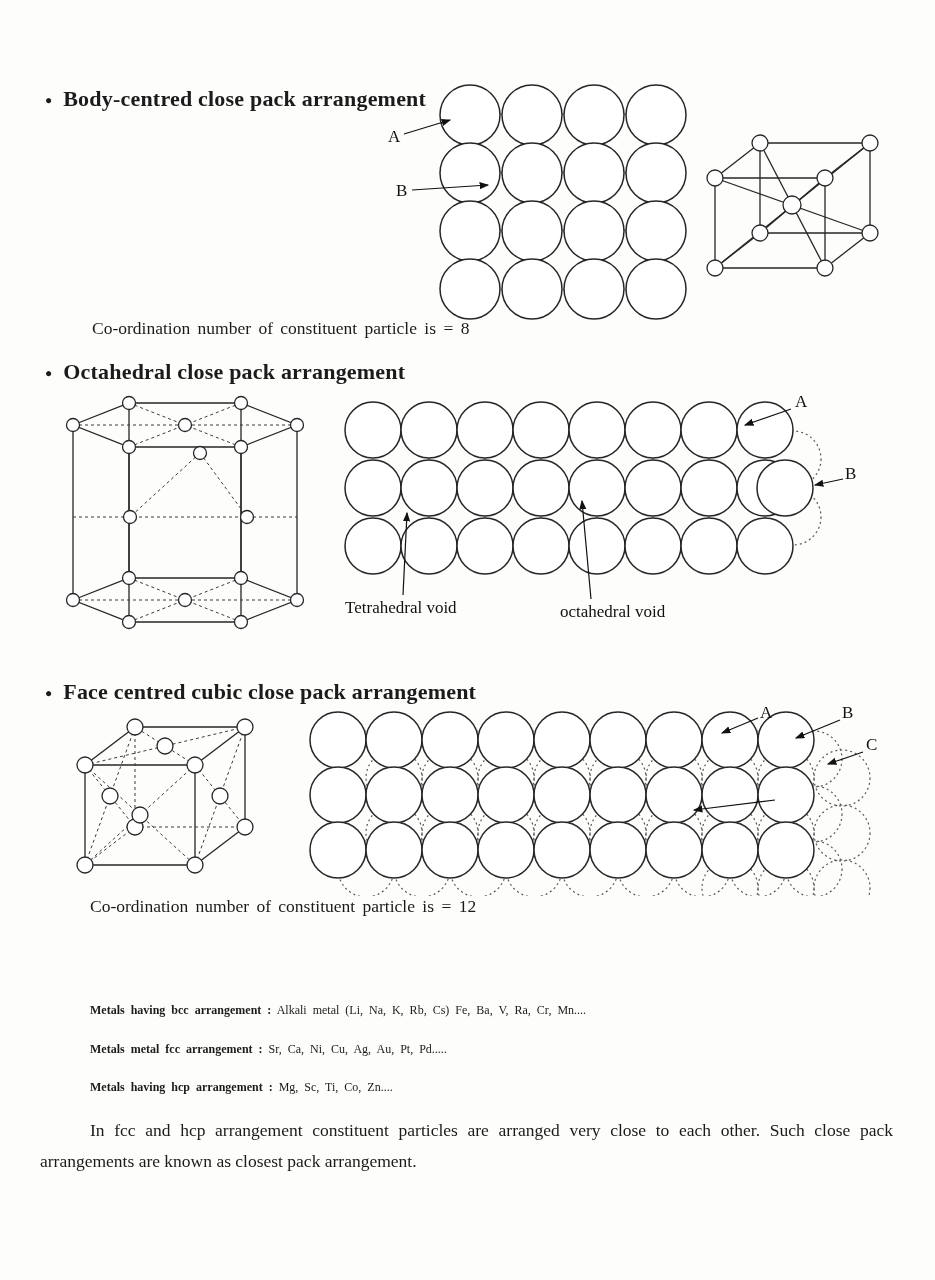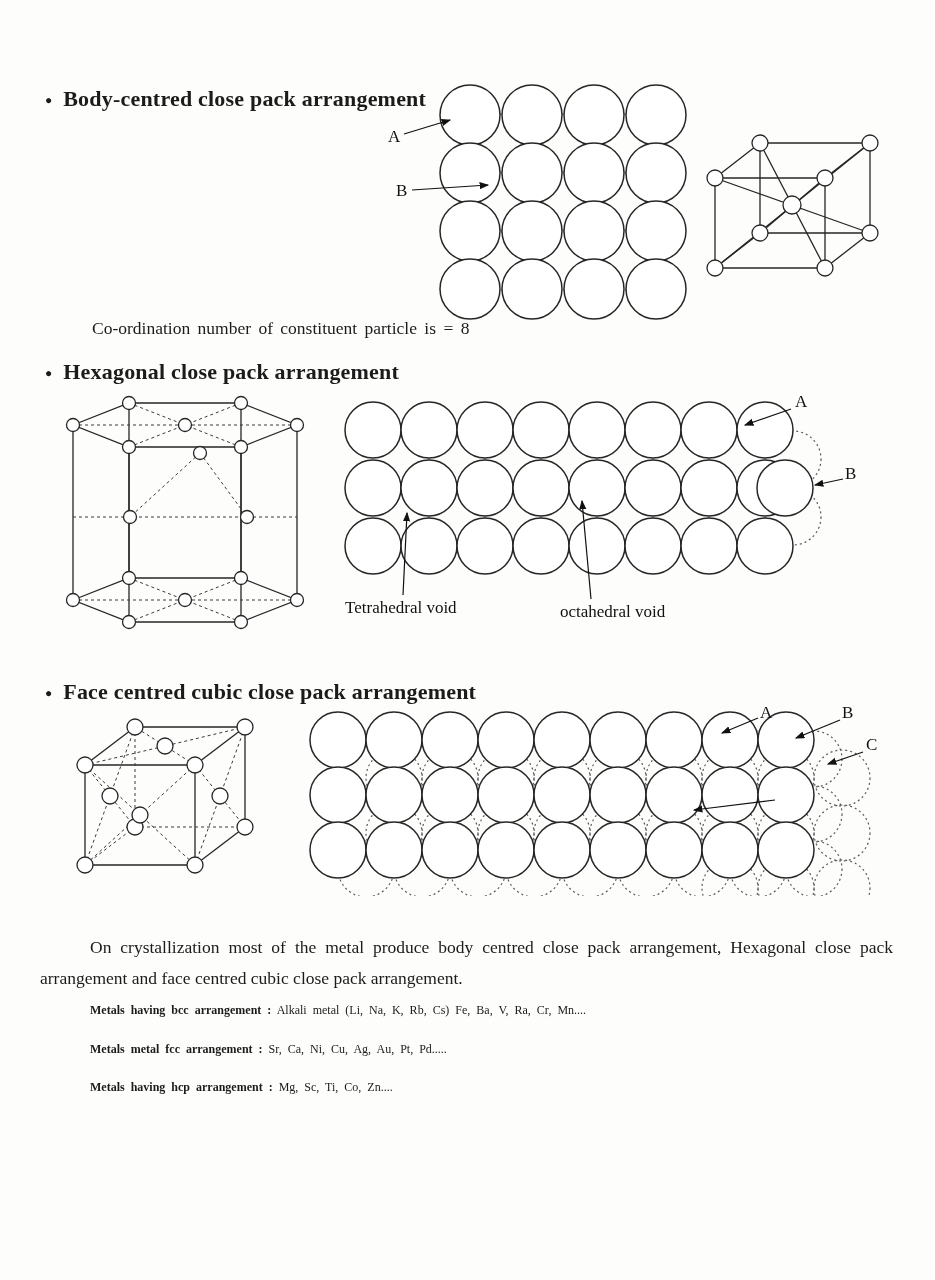--- a/index.html
+++ b/index.html
@@ -105,21 +105,21 @@
     <text x="8" y="64">A</text>
     <line class="arrow" x1="24" y1="56" x2="70" y2="42" marker-end="url(#ah1)"></line>
     <text x="16" y="118">B</text>
     <line class="arrow" x1="32" y1="112" x2="108" y2="107" marker-end="url(#ah1)"></line>
   </svg>
 
   <div class="caption" style="left:92px;top:318px">Co-ordination number of constituent particle is = 8</div>
 
   <div class="bullet-row" style="left:45px;top:359px">
     <span class="bullet-dot">●</span>
-    <span class="bullet-title">Hexagonal close pack arrangement</span>
+    <span class="bullet-title">Octahedral close pack arrangement</span>
   </div>
 
   <svg style="left:55px;top:385px" width="850" height="248" viewBox="0 0 850 248">
     <defs>
       <marker id="ah2" markerWidth="9" markerHeight="8" refX="7" refY="3" orient="auto">
         <path class="ah" d="M0,0 L8,3 L0,6 z"></path>
       </marker>
     </defs>
 
     <g>
@@ -366,31 +366,32 @@
 
     <text x="700" y="18">A</text>
     <line class="arrow" x1="698" y1="18" x2="662" y2="33" marker-end="url(#ah3)"></line>
     <text x="782" y="18">B</text>
     <line class="arrow" x1="780" y1="20" x2="736" y2="38" marker-end="url(#ah3)"></line>
     <text x="806" y="50">C</text>
     <line class="arrow" x1="803" y1="52" x2="768" y2="64" marker-end="url(#ah3)"></line>
     <line class="arrow" x1="715" y1="100" x2="634" y2="110" marker-end="url(#ah3)"></line>
   </svg>
 
-
-  <p class="para indent" style="top:932px">On crystallization most of the metal produce body centred close pack arrangement, Hexagonal close pack arrangement and face centred cubic close pack arrangement.</p>
+  <div class="caption" style="left:90px;top:896px">Co-ordination number of constituent particle is = 12</div>
+
 
   <div class="metals" style="top:1003px">
     <span class="lead">Metals having bcc arrangement :</span>
     <span>Alkali metal (Li, Na, K, Rb, Cs) Fe, Ba, V, Ra, Cr, Mn....</span>
   </div>
   <div class="metals" style="top:1042px">
     <span class="lead">Metals metal fcc arrangement :</span>
     <span>Sr, Ca, Ni, Cu, Ag, Au, Pt, Pd.....</span>
   </div>
   <div class="metals" style="top:1080px">
     <span class="lead">Metals having hcp arrangement :</span>
     <span>Mg, Sc, Ti, Co, Zn....</span>
   </div>
 
+  <p class="para indent" style="top:1115px">In fcc and hcp arrangement constituent particles are arranged very close to each other. Such close pack arrangements are known as closest pack arrangement.</p>
 
 
 </div>
 
 </body></html>

